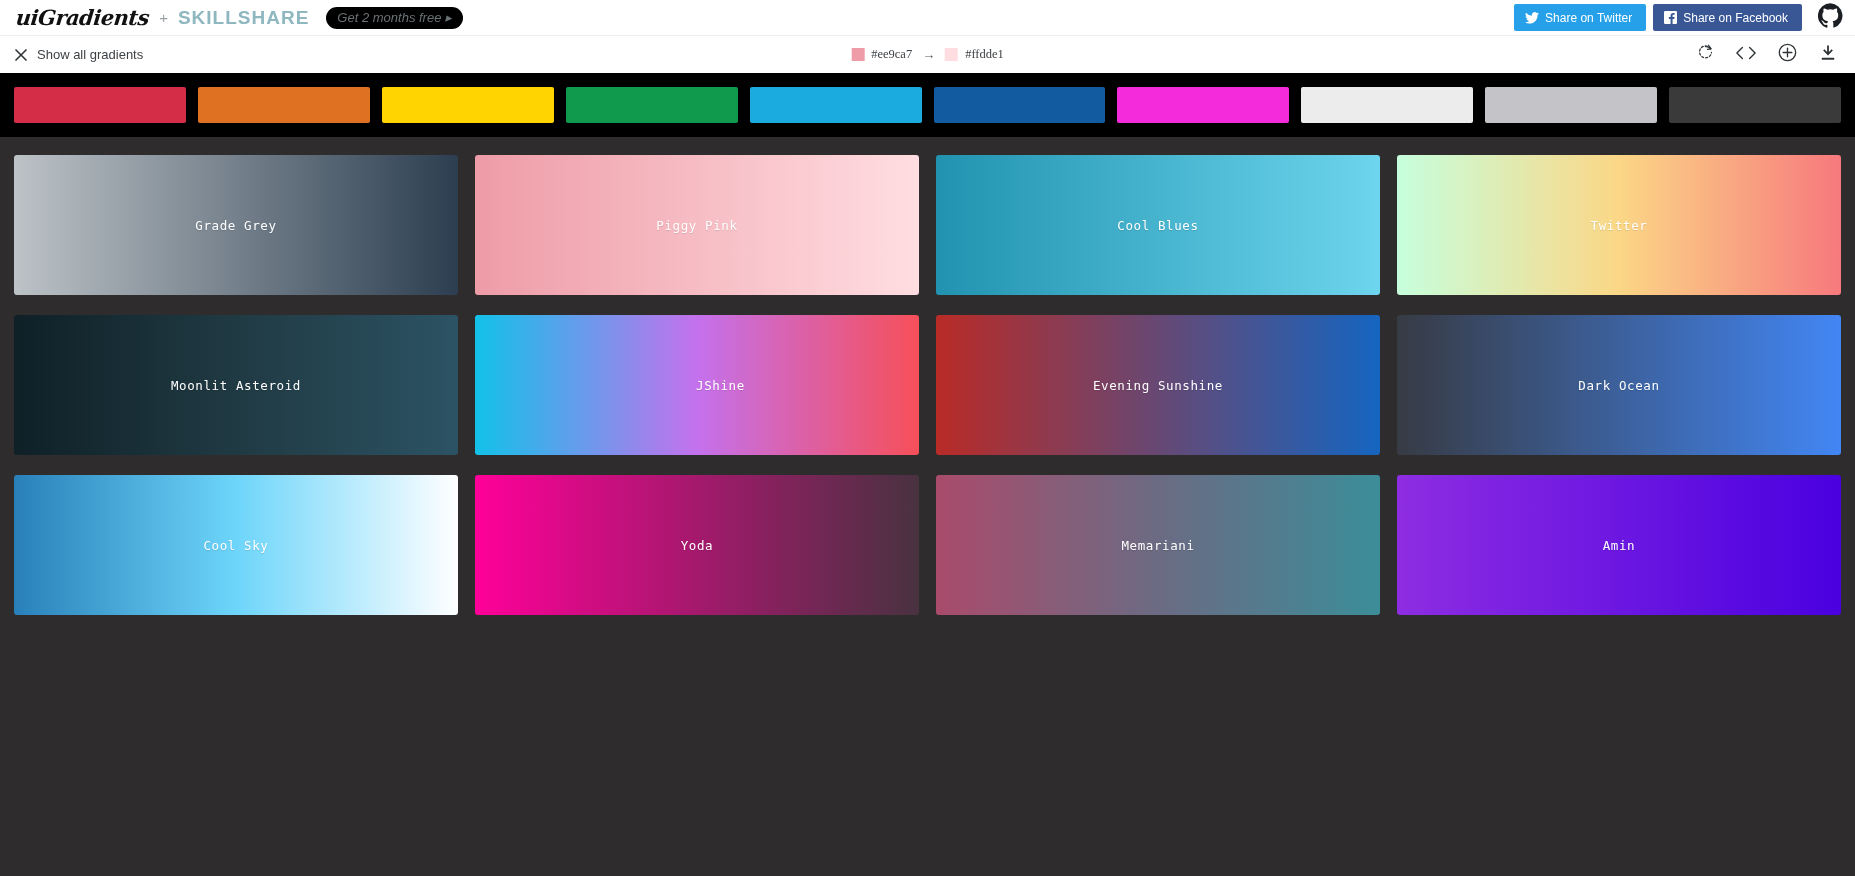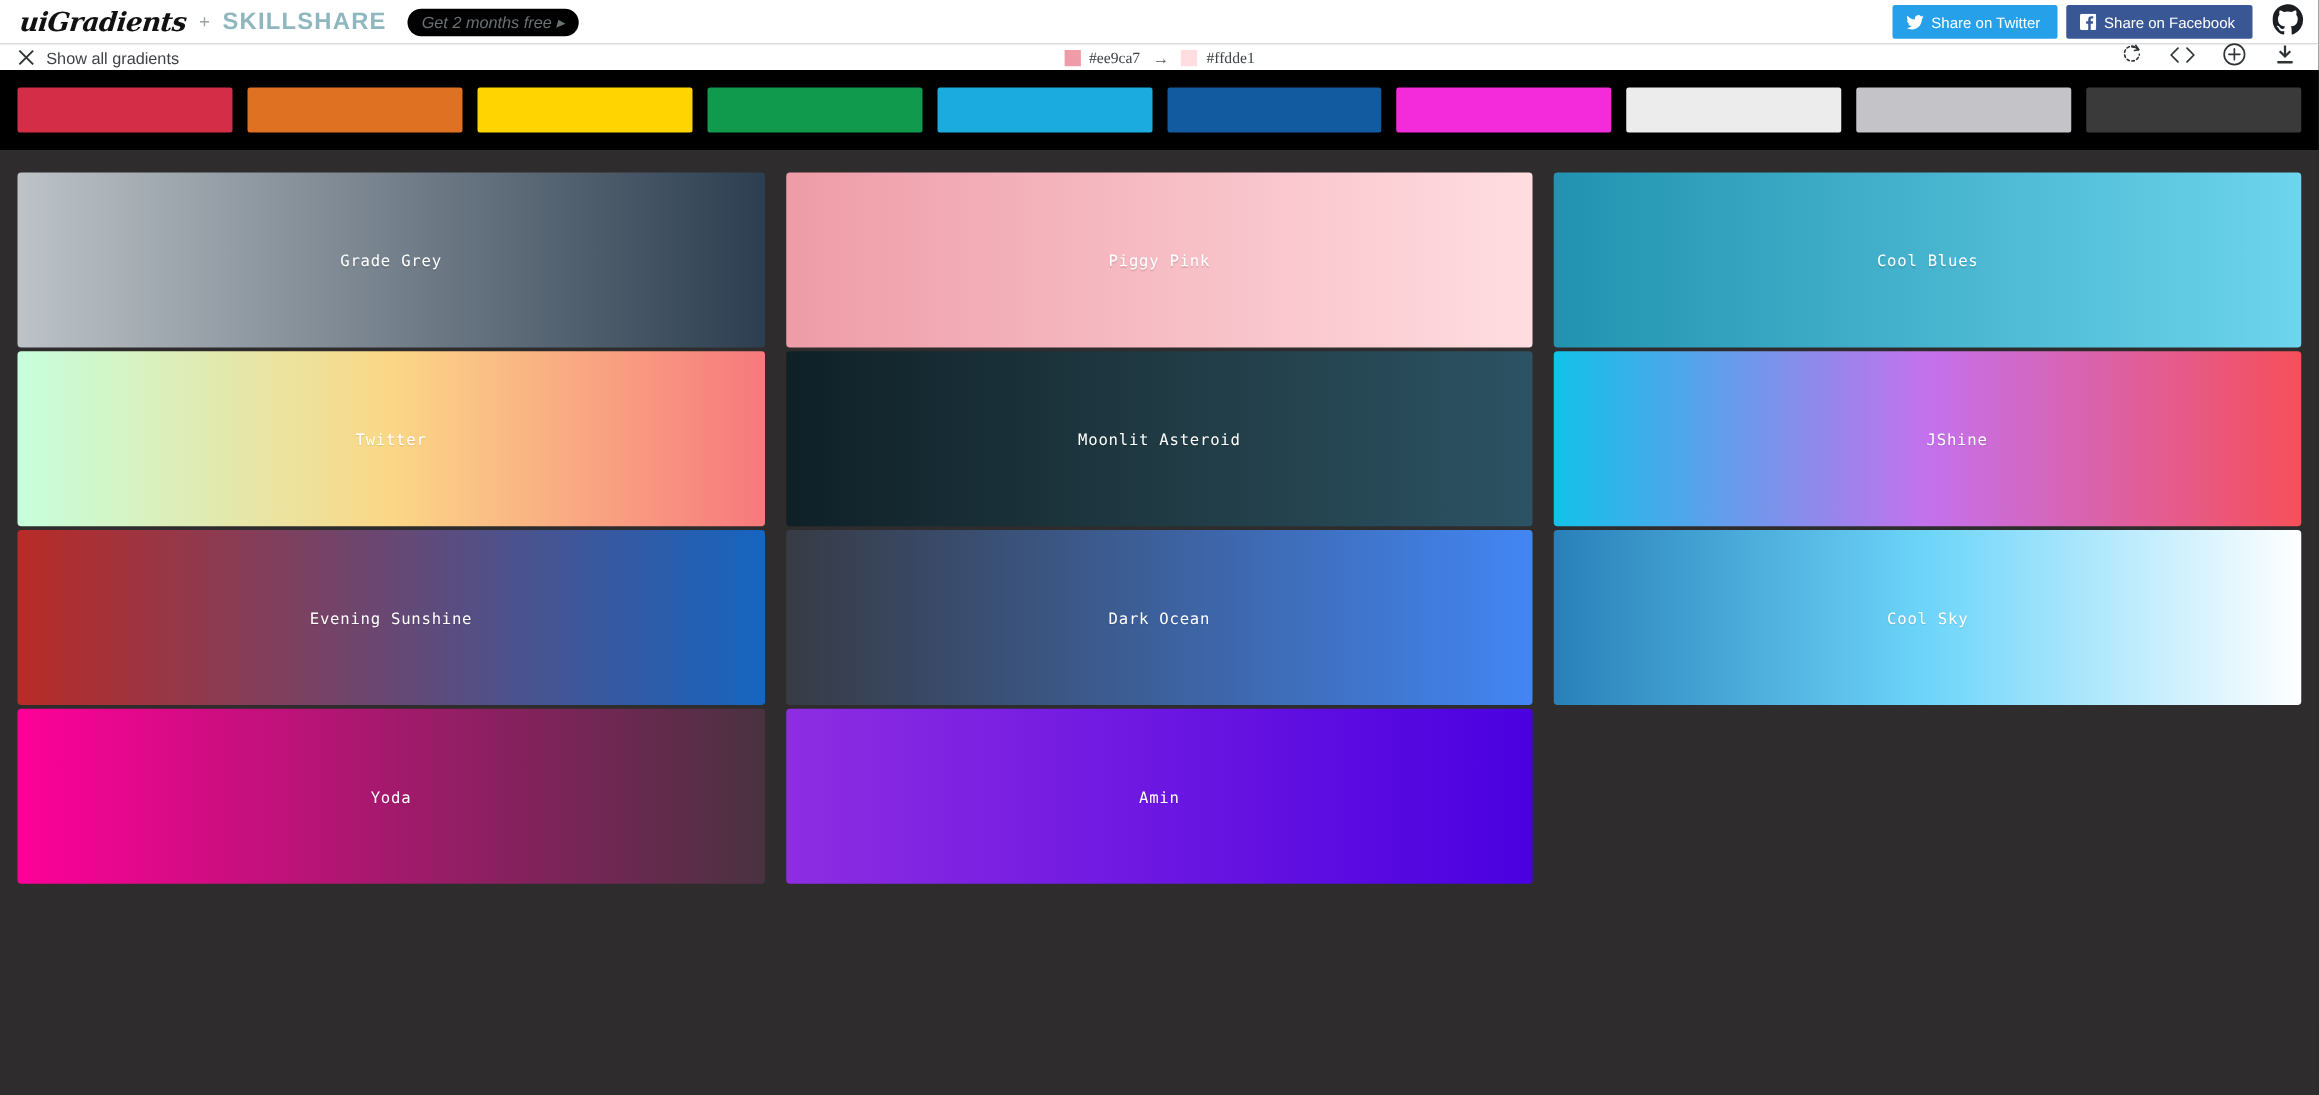--- a/index.html
+++ b/index.html
@@ -75,21 +75,21 @@
     cursor: pointer;
     white-space: nowrap;
   }
   .share-tw { background: #26a0e8; }
   .share-fb { background: #3a5795; }
   .share-btn svg { display: block; }
   .gh-icon { margin-left: 9px; margin-right: 2px; cursor: pointer; display:block; }
 
   
   .subbar {
-    height: 21px;
+    height: 38px;
     background: #ffffff;
     border-top: 1px solid #ececec;
     display: flex;
     align-items: center;
     padding: 0 14px 0 14px;
     position: relative;
     gap: 38px;
   }
   .show-all {
     display: flex;
@@ -141,22 +141,22 @@
 
   
   .grid-wrap {
     background: #2e2c2c;
     padding: 0 14px;
     height: 739px;
     overflow: hidden;
   }
   .grid {
     display: grid;
-    grid-template-columns: repeat(3, 1fr);
-    gap: 3px 17px;
+    grid-template-columns: repeat(4, 1fr);
+    gap: 20px 17px;
     padding-top: 18px;
   }
   .card {
     height: 140px;
     border-radius: 3px;
     display: flex;
     align-items: center;
     justify-content: center;
     cursor: pointer;
     position: relative;
@@ -300,17 +300,20 @@
       </div>
       <div class="card" style="background: linear-gradient(to right, rgb(55, 59, 68), rgb(66, 134, 244));">
         <span class="card-label">Dark Ocean</span>
       </div>
       <div class="card" style="background: linear-gradient(to right, rgb(41, 128, 185), rgb(109, 213, 250), rgb(255, 255, 255));">
         <span class="card-label">Cool Sky</span>
       </div>
       <div class="card" style="background: linear-gradient(to right, rgb(255, 0, 153), rgb(73, 50, 64));">
         <span class="card-label">Yoda</span>
       </div>
+      <div class="card" style="background: linear-gradient(to right, rgb(170, 75, 107), rgb(107, 107, 131), rgb(59, 141, 153));">
+        <span class="card-label">Memariani</span>
+      </div>
       <div class="card" style="background: linear-gradient(to right, rgb(142, 45, 226), rgb(74, 0, 224));">
         <span class="card-label">Amin</span>
       </div>
     </div>
 </div>
 
 </body></html>

